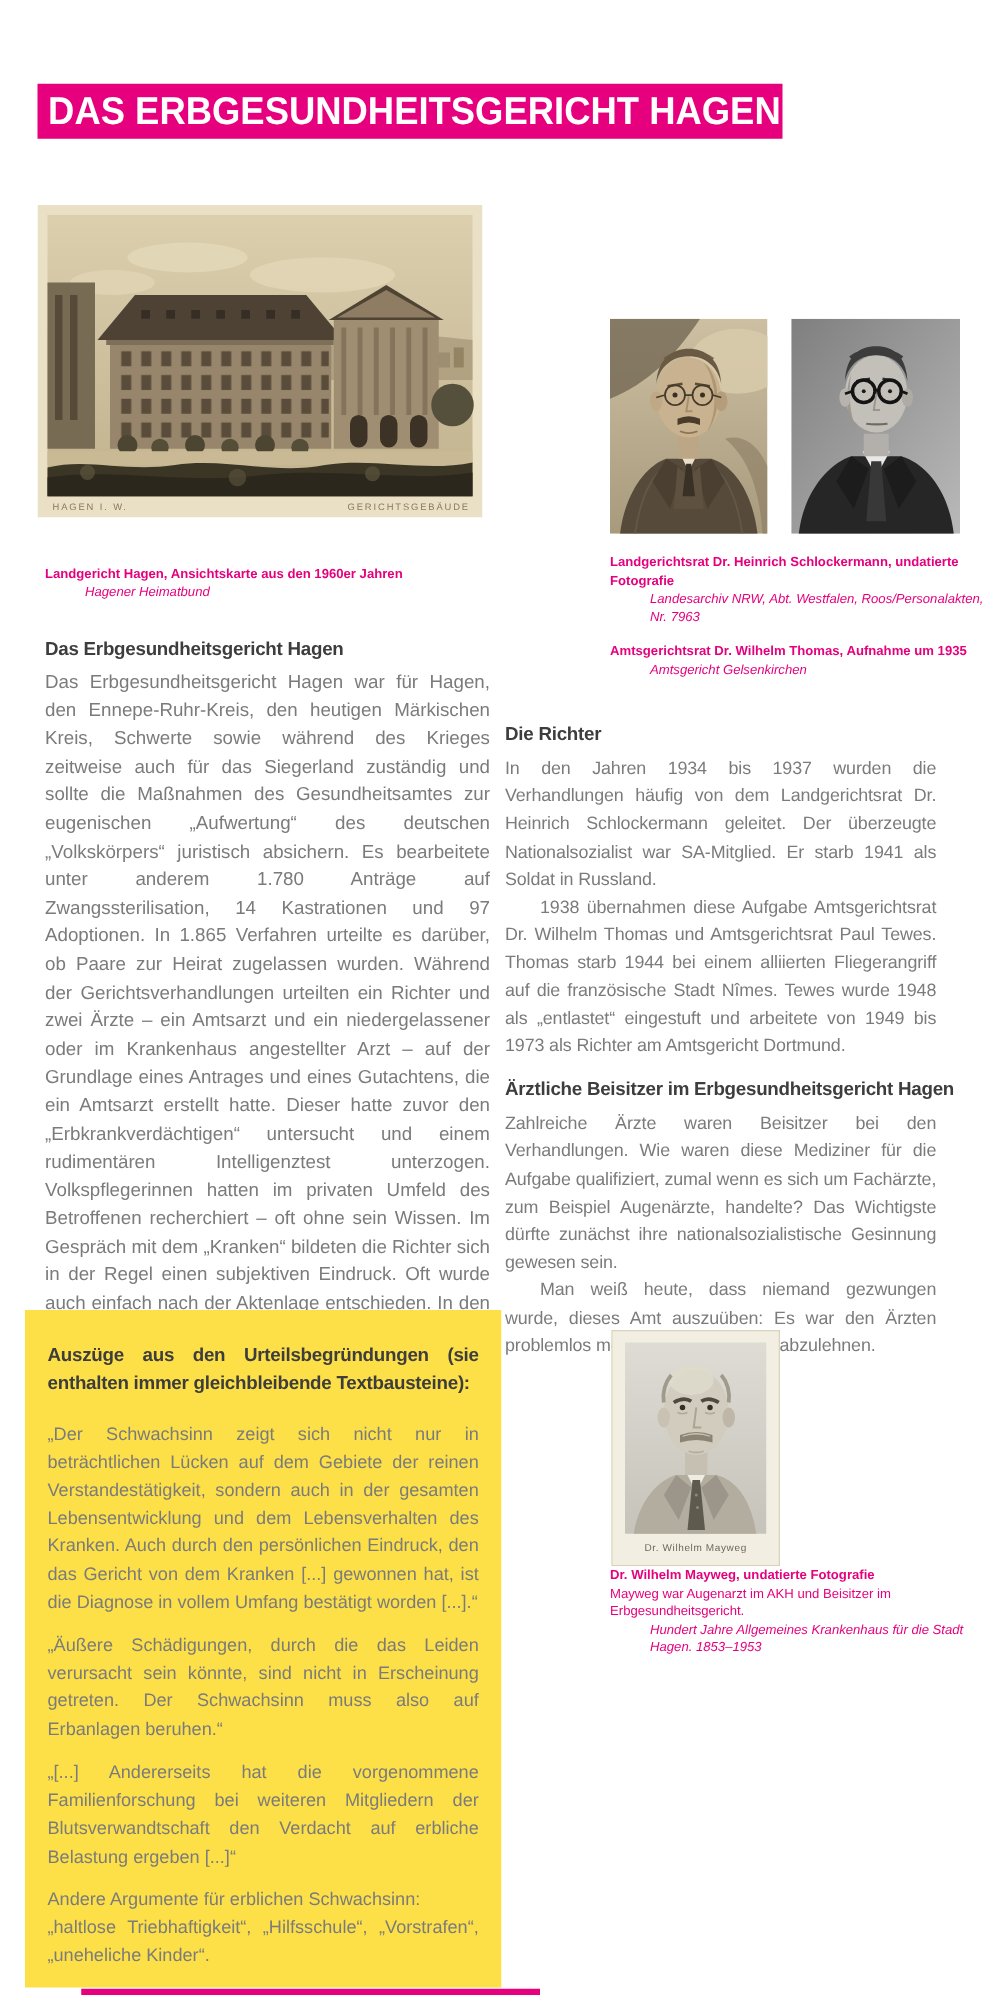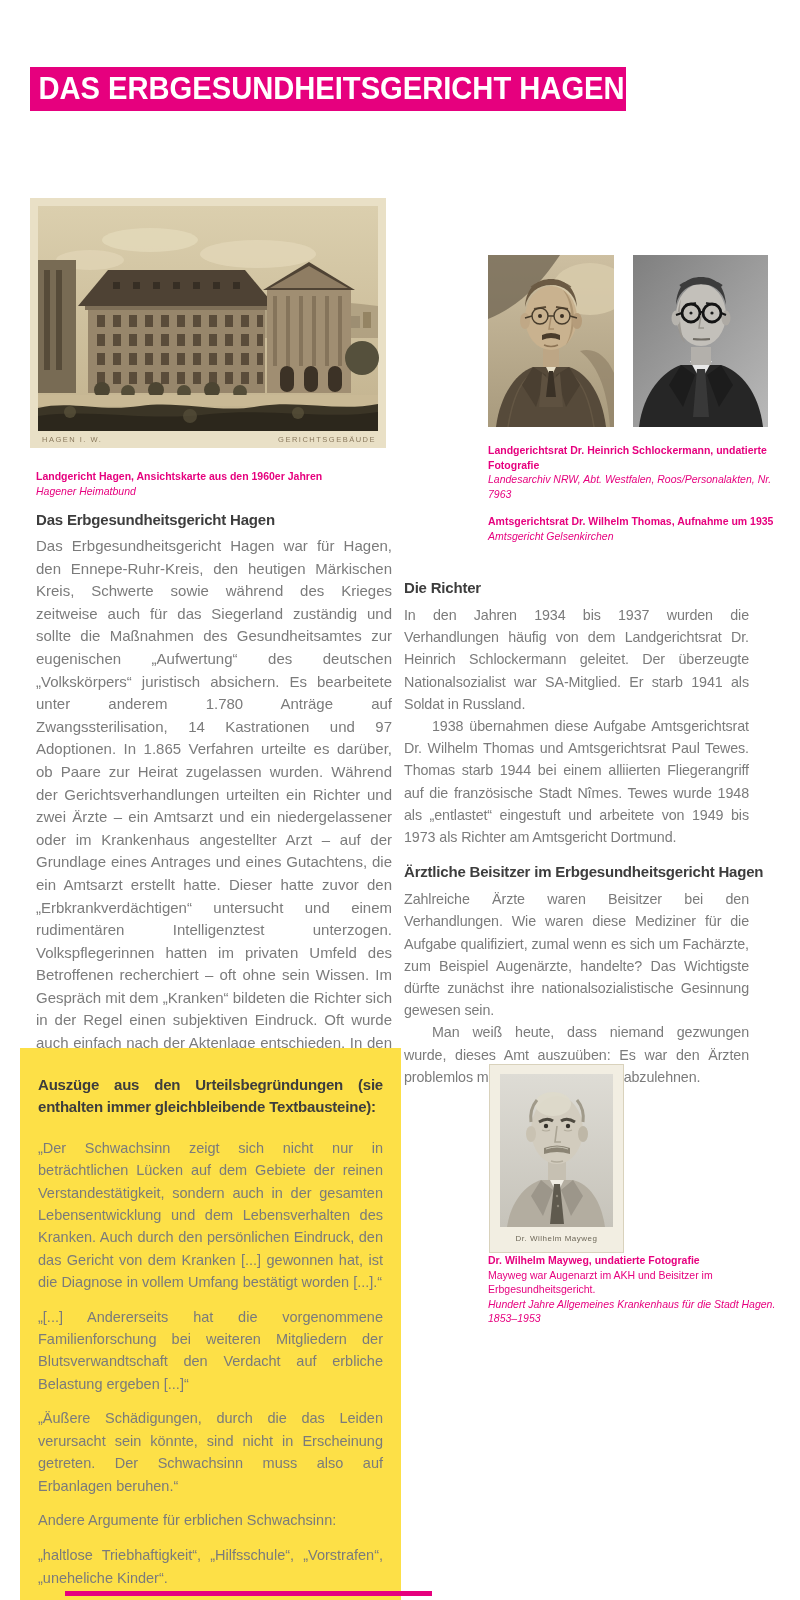--- a/index.html
+++ b/index.html
@@ -12,21 +12,21 @@
             background:#e6007e; color:#fff; display:flex; align-items:center; }
   .banner .t { display:inline-block; font-size:31px; font-weight:bold; white-space:nowrap;
                transform:scaleX(.94); transform-origin:left center; padding-left:9px; letter-spacing:0; }
 
   figure { position:absolute; margin:0; }
   figure svg { display:block; }
 
   
   .caption { position:absolute; color:#e6007e; font-size:10.5px; line-height:14.5px; }
   .caption .b { font-weight:bold; }
-  .caption .i { font-style:italic; }
+  .caption .i { font-style:italic;margin-left:32px; }
   .caption .gap { height:13px; }
 
   
   h2 { font-size:15px; font-weight:bold; color:#3d3d3d; letter-spacing:-.2px; line-height:19px; }
   .textcol { position:absolute; color:#7b7b7b; text-align:justify; }
   .col-left { left:36px; top:510px; width:356px; font-size:15px; line-height:22.6px; }
   .col-left h2 { margin-bottom:6px; }
   .col-right { left:404px; top:578px; width:345px; font-size:14.3px; line-height:22.2px; letter-spacing:-.1px; }
   .col-right h2 { margin-bottom:7px; }
   .col-right h2.second { margin-top:14px; white-space:nowrap; }
@@ -45,21 +45,21 @@
 </style>
 </head>
 <body>
 
 <div class="page">
 
   <div class="banner">
     <span class="t">DAS ERBGESUNDHEITSGERICHT HAGEN</span>
   </div>
 
-  <figure style="left:30px; top:198px;">
+  <figure style="left:30px; top:164px;">
     <svg width="356" height="250" viewBox="0 0 356 250">
       <defs>
         <linearGradient id="sky" x1="0" y1="0" x2="0" y2="1">
           <stop offset="0" stop-color="#dbcfae"></stop>
             <stop offset="1" stop-color="#c2b28e"></stop>
         </linearGradient>
         <pattern id="win" width="16" height="19" patternUnits="userSpaceOnUse">
           <rect x="3" y="3" width="8" height="12" fill="#5a4c3a"></rect>
         </pattern>
         <pattern id="cols" width="13" height="10" patternUnits="userSpaceOnUse">
@@ -106,21 +106,21 @@
       <path d="M8,210 C40,202 70,214 110,208 C150,202 190,216 230,208 C270,202 310,214 348,206 L348,233 L8,233 Z" fill="#3b3526"></path>
       <path d="M8,218 C60,210 120,224 180,216 C240,210 300,222 348,214 L348,233 L8,233 Z" fill="#2c271c"></path>
       <circle cx="40" cy="214" r="6" fill="#57503a" opacity=".8"></circle>
       <circle cx="160" cy="218" r="7" fill="#57503a" opacity=".7"></circle>
       <circle cx="268" cy="215" r="6" fill="#57503a" opacity=".8"></circle>
       <text x="12" y="244" font-size="7.5" letter-spacing="1.5" fill="#8b7a5e">HAGEN I. W.</text>
       <text x="346" y="244" font-size="7.5" letter-spacing="1.5" fill="#8b7a5e" text-anchor="end">GERICHTSGEBÄUDE</text>
     </svg>
   </figure>
 
-  <div class="caption" style="left:36px; top:469px; width:370px;">
+  <div class="caption" style="left:36px; top:452px; width:370px;">
     <div class="b">Landgericht Hagen, Ansichtskarte aus den 1960er Jahren</div>
     <div class="i">Hagener Heimatbund</div>
   </div>
 
   <figure style="left:488px; top:255px;">
     <svg width="126" height="172" viewBox="0 0 126 172">
       <defs>
           <linearGradient id="p1s" x1="0" y1="0" x2="0" y2="1">
         <stop offset="0" stop-color="#cdbfa1"></stop>
             <stop offset="1" stop-color="#a89a7d"></stop>
@@ -207,23 +207,23 @@
     <p>In den Jahren 1934 bis 1937 wurden die Verhandlungen häufig von dem Landgerichtsrat Dr. Heinrich Schlockermann geleitet. Der überzeugte Nationalsozialist war SA-Mitglied. Er starb 1941 als Soldat in Russland.</p>
     <p class="indent">1938 übernahmen diese Aufgabe Amtsgerichtsrat Dr. Wilhelm Thomas und Amtsgerichtsrat Paul Tewes. Thomas starb 1944 bei einem alliierten Fliegerangriff auf die französische Stadt Nîmes. Tewes wurde 1948 als „entlastet“ eingestuft und arbeitete von 1949 bis 1973 als Richter am Amtsgericht Dortmund.</p>
     <h2 class="second">Ärztliche Beisitzer im Erbgesundheitsgericht Hagen</h2>
     <p>Zahlreiche Ärzte waren Beisitzer bei den Verhandlungen. Wie waren diese Mediziner für die Aufgabe qualifiziert, zumal wenn es sich um Fachärzte, zum Beispiel Augenärzte, handelte? Das Wichtigste dürfte zunächst ihre nationalsozialistische Gesinnung gewesen sein.</p>
     <p class="indent">Man weiß heute, dass niemand gezwungen wurde, dieses Amt auszuüben: Es war den Ärzten problemlos möglich, die Teilnahme abzulehnen.</p>
   </div>
 
   <div class="graybox">
     <h2>Auszüge aus den Urteilsbegründungen (sie enthalten immer gleichbleibende Textbausteine):</h2>
     <p>„Der Schwachsinn zeigt sich nicht nur in beträchtlichen Lücken auf dem Gebiete der reinen Verstandestätigkeit, sondern auch in der gesamten Lebensentwicklung und dem Lebensverhalten des Kranken. Auch durch den persönlichen Eindruck, den das Gericht von dem Kranken [...] gewonnen hat, ist die Diagnose in vollem Umfang bestätigt worden [...].“</p>
+    <p>„Äußere Schädigungen, durch die das Leiden verursacht sein könnte, sind nicht in Erscheinung getreten. Der Schwachsinn muss also auf Erbanlagen beruhen.“</p>
     <p>„[...] Andererseits hat die vorgenommene Familienforschung bei weiteren Mitgliedern der Blutsverwandtschaft den Verdacht auf erbliche Belastung ergeben [...]“</p>
-    <p>„Äußere Schädigungen, durch die das Leiden verursacht sein könnte, sind nicht in Erscheinung getreten. Der Schwachsinn muss also auf Erbanlagen beruhen.“</p>
-    <p style="margin-bottom:13px">Andere Argumente für erblichen Schwachsinn:</p>
+    <p style="margin-bottom:0">Andere Argumente für erblichen Schwachsinn:</p>
     <p class="last">„haltlose Triebhaftigkeit“, „Hilfsschule“, „Vorstrafen“, „uneheliche Kinder“.</p>
   </div>
 
   <figure style="left:489px; top:1064px;">
     <svg width="135" height="189" viewBox="0 0 135 189">
       <defs>
           <linearGradient id="p3s" x1="0" y1="0" x2="0" y2="1">
         <stop offset="0" stop-color="#dedcd5"></stop>
             <stop offset="1" stop-color="#c6c3ba"></stop>
           </linearGradient>

